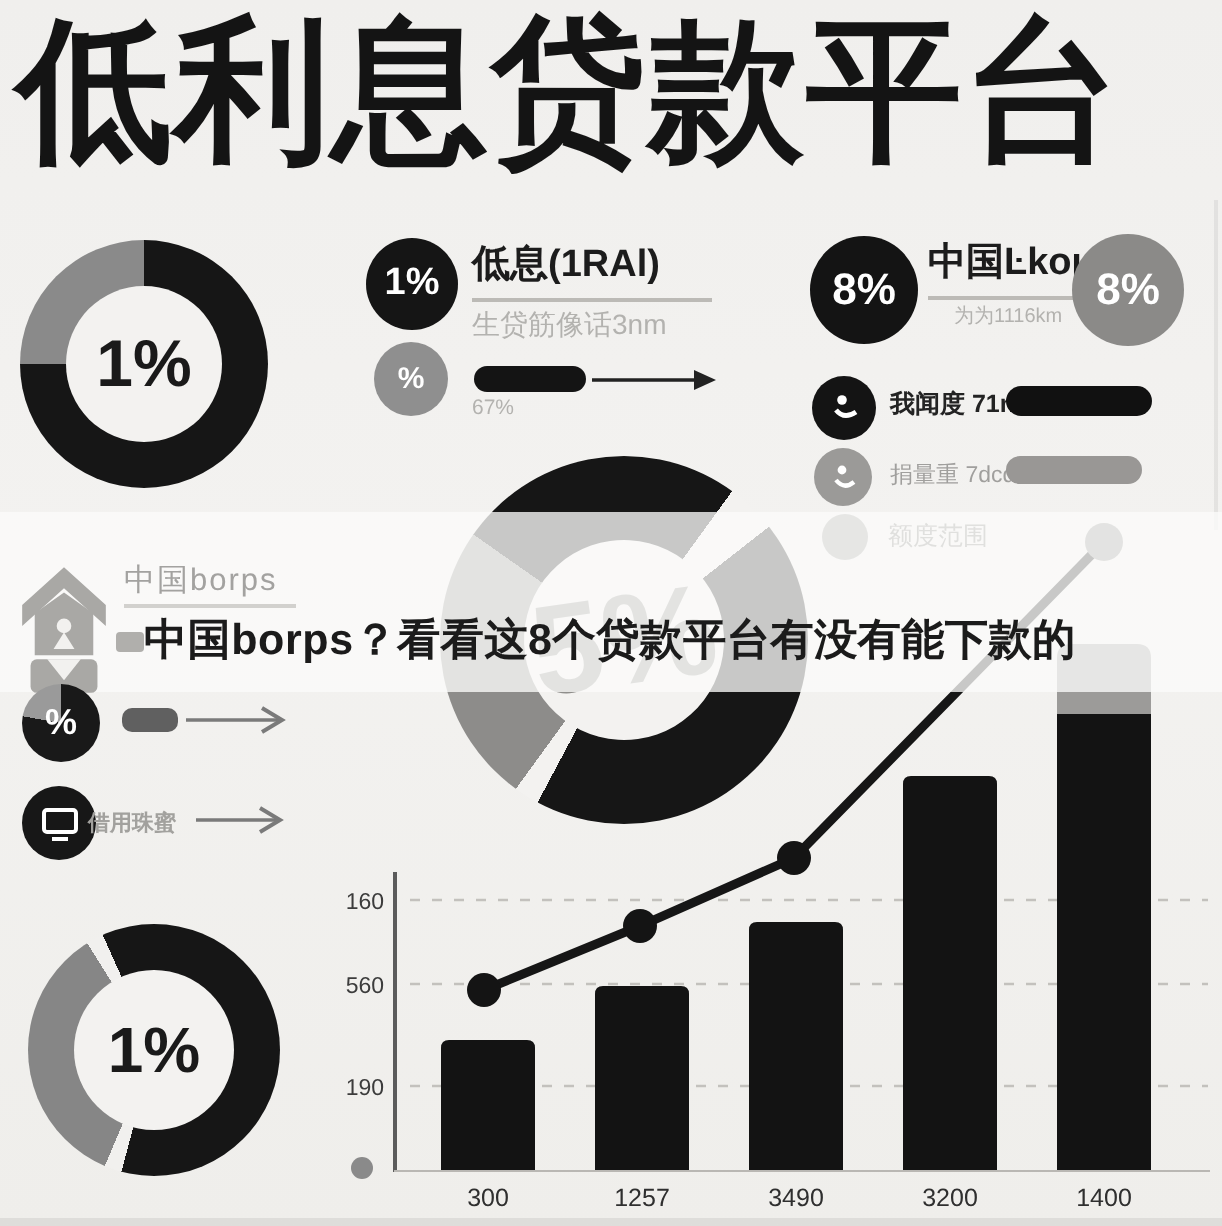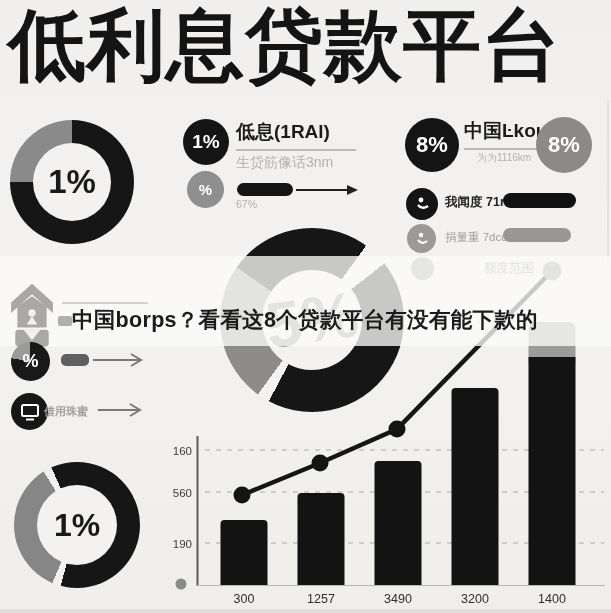--- a/index.html
+++ b/index.html
@@ -106,32 +106,33 @@
   <div class="badge z6" style="left:407px;top:224px;width:29px;height:29px;background:#9b9a98;">
     <svg width="18" height="16">
         <circle cx="8" cy="4" r="2.2" fill="#fff"></circle>
       <path d="M5 9 q4 5 9 1" stroke="#fff" stroke-width="2.2" fill="none"></path>
       </svg>
   </div>
   <div class="rowlabel z6" style="left:445px;top:230px;font-size:11.5px;color:#a09f9d;">捐量重 7dcd</div>
   <div class="pill z6" style="left:503px;top:228px;width:68px;height:14px;background:#999795;"></div>
 
   <div class="badge z3" style="left:411px;top:257px;width:23px;height:23px;background:#9b9a98;"></div>
-  <div class="rowlabel z3" style="left:444px;top:260px;font-size:12.5px;color:#7f7e7c;margin-left:40px;">额度范围</div>
+  <div class="rowlabel z3" style="left:444px;top:260px;font-size:12.5px;color:#7f7e7c;">额度范围</div>
 
   <svg class="abs z6" style="left:9px;top:276px;" width="46" height="76" viewBox="0 0 44 62">
     <g fill="#a9a8a5">
       <polygon points="2,30 2,20 22,2 42,20 42,30 22,12"></polygon>
       <polygon points="8,24 22,14 36,24 36,44 8,44"></polygon>
       <rect x="6" y="46" width="32" height="16" rx="3"></rect>
     </g>
     <circle cx="22" cy="30" r="3.5" fill="#f2f1ef"></circle>
     <polygon points="22,33 17,41 27,41" fill="#f2f1ef"></polygon>
     <polygon points="14,46 30,46 22,56" fill="#f2f1ef"></polygon>
   </svg>
+  <div id="brand">中国borps</div>
   <div class="rule z6" style="left:62px;top:302px;width:86px;background:#d2d1ce;height:2px;"></div>
   <div class="pill z6" style="left:58px;top:316px;width:14px;height:10px;background:#b0afac;border-radius:2px;"></div>
   <div id="headline">中国borps？看看这8个贷款平台有没有能下款的</div>
 
   <div class="badge z6" style="left:11px;top:342px;width:39px;height:39px;font-size:18px;
        background:conic-gradient(from 280deg,#9a9a9a 0 80deg,#191919 80deg 360deg);">%</div>
   <div class="pill z6" style="left:61px;top:354px;width:28px;height:12px;background:#606060;border-radius:5px;"></div>
   <svg class="abs z6" style="left:93px;top:352px;" width="50" height="16">
     <line x1="0" y1="8" x2="47" y2="8" stroke="#7a7a7a" stroke-width="1.8"></line>
     <path d="M38 2 L48 8 L38 14" stroke="#7a7a7a" stroke-width="2" fill="none"></path>

